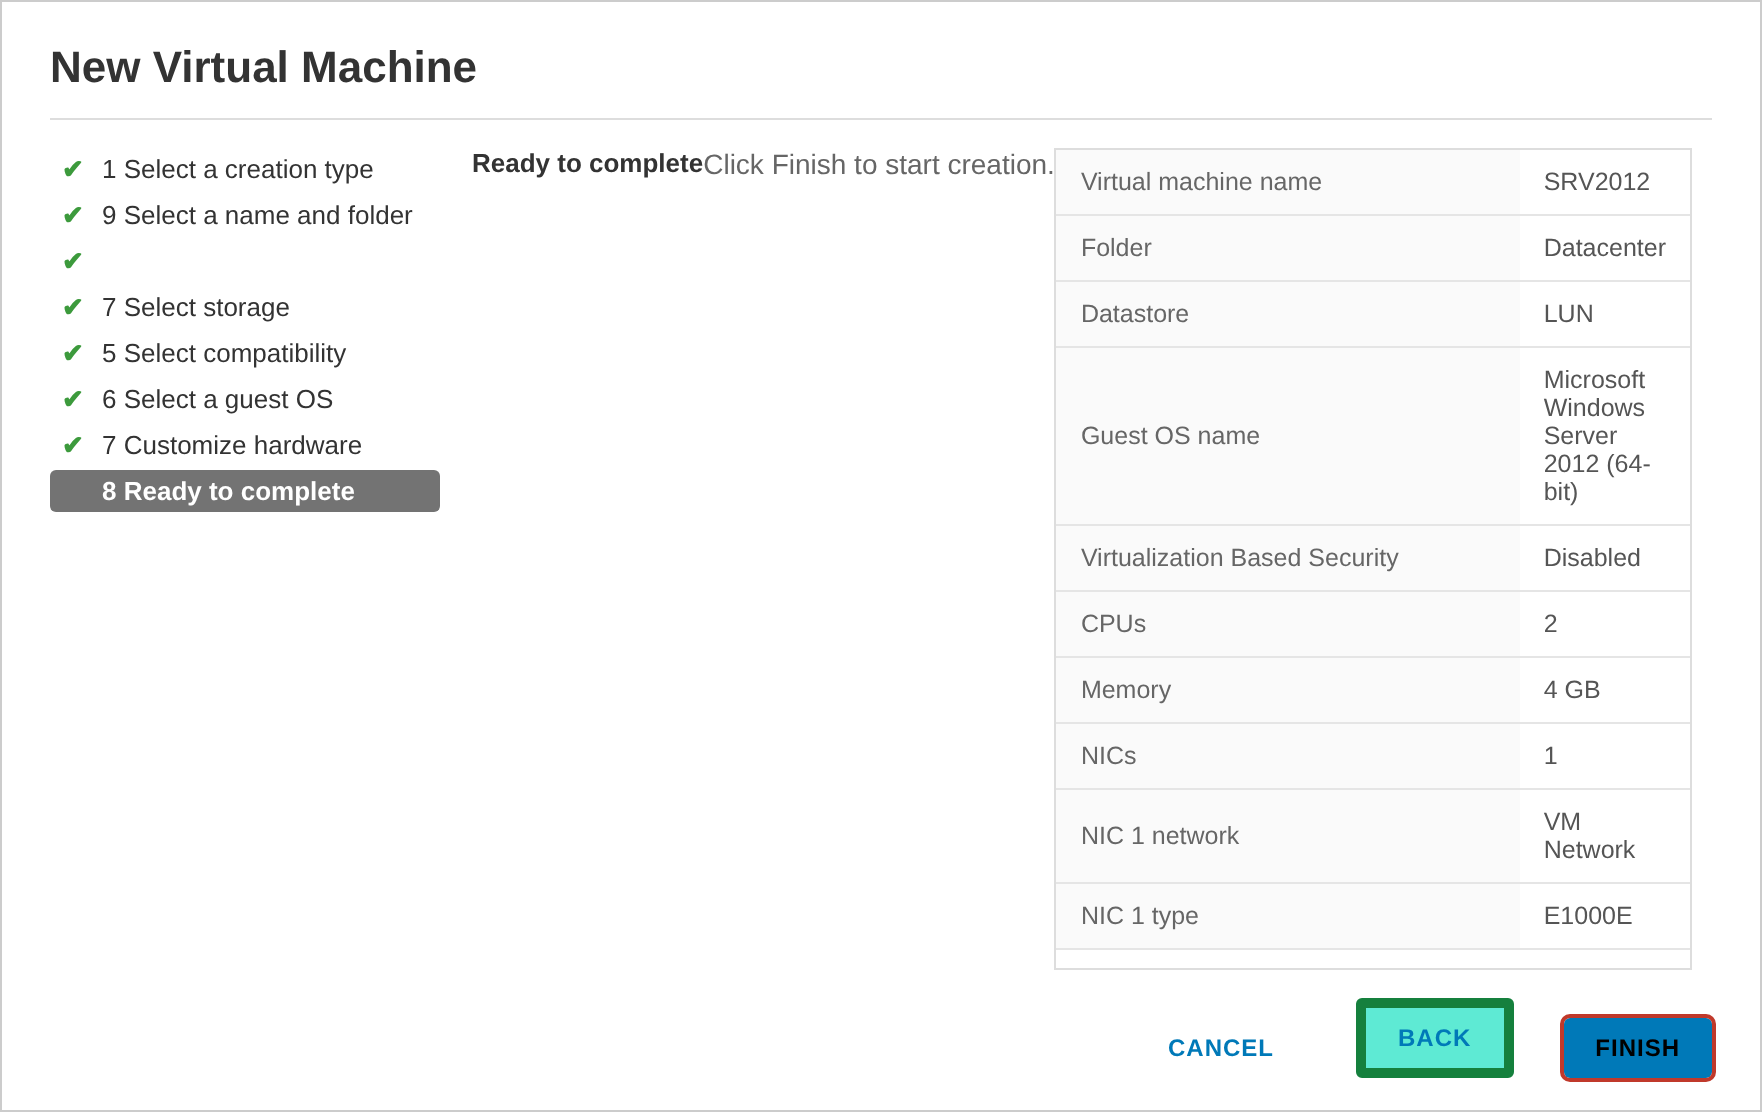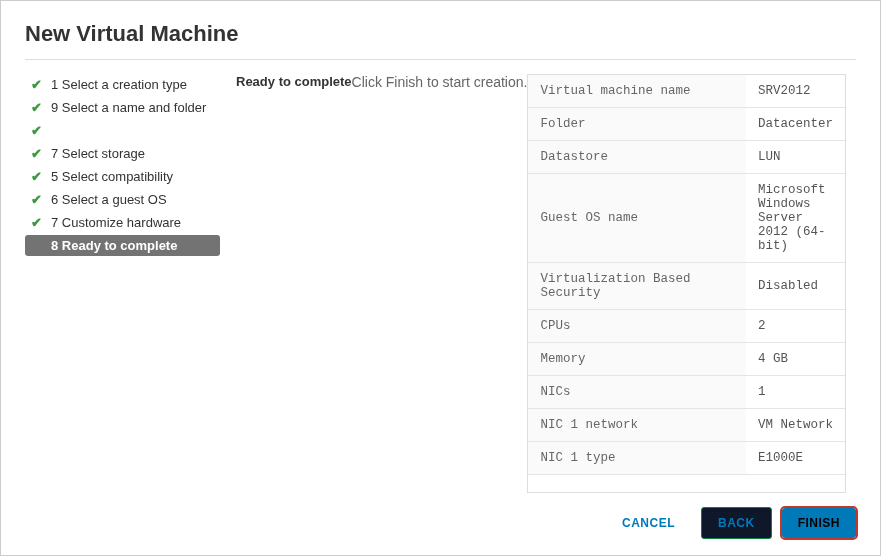--- a/index.html
+++ b/index.html
@@ -83,57 +83,56 @@
     .hr { border-top: 1px solid #ddd; margin-bottom: 18px; }
     .table-wrap {
       flex: 1;
       overflow-y: auto;
       border: 1px solid #ddd;
     }
     table {
       width: 100%;
       border-collapse: collapse;
       font-size: 12.5px;
-      font-family: Liberation Mono, monospace;
     }
     td {
       padding: 9px 12px;
       border-bottom: 1px solid #e5e5e5;
       color: #555;
       vertical-align: middle;
     }
     td.label {
       width: 245px;
       color: #666;
       background: #fafafa;
     }
     .footer {
       display: flex;
       justify-content: flex-end;
-      align-items: center;
-      gap: 10px;
+      align-items: flex-end;
+      gap: 25px;
       padding-top: 14px;
     }
     .btn {
       font-size: 12px;
       font-weight: 600;
       letter-spacing: 0.5px;
       padding: 8px 16px;
       border-radius: 3px;
       cursor: pointer;
       text-transform: uppercase;
     }
     .btn-cancel {
       border: none;
       background: transparent;
       color: #0079b8;
     }
     .btn-back {
-      border: 1px solid #15803d;
-      background: #0f172a;
+      border: 5px solid #15803d;
+      background: #5eead4;
       color: #0079b8;
     }
     .btn-finish {
       border: none;
       background: #0079b8;
       color: #000000;
       outline: 2px solid #c0392b;
       outline-offset: 0;
     }
   </style>

